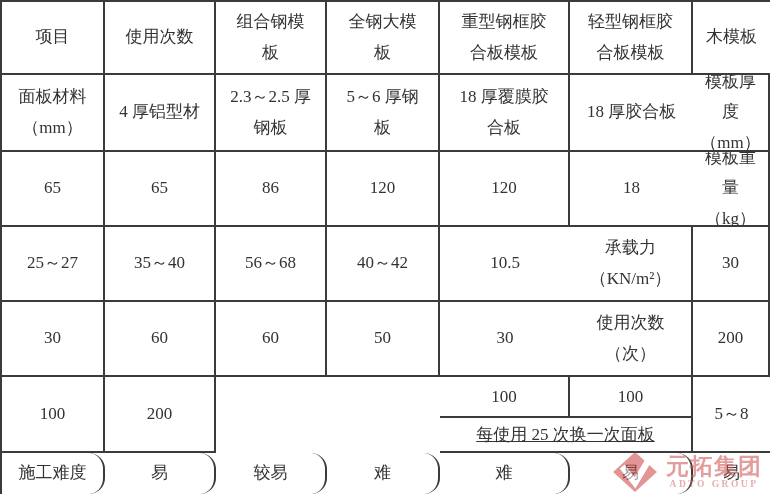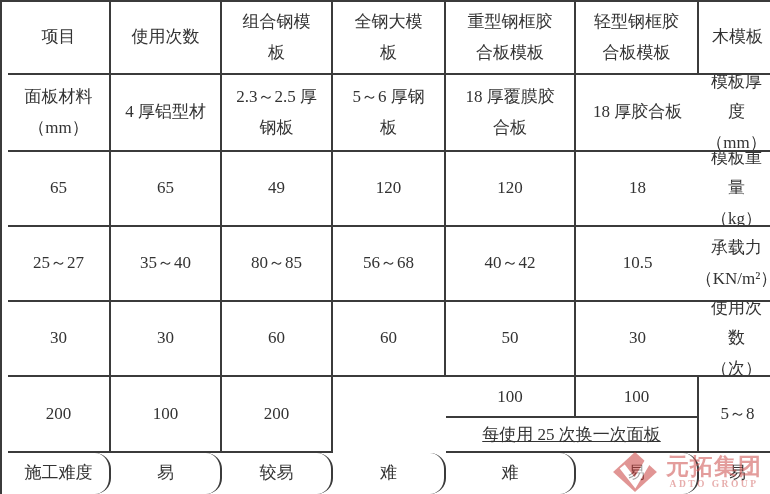--- a/index.html
+++ b/index.html
@@ -17,21 +17,20 @@
     background: #ffffff;
     overflow: hidden;
   }
   .tbl {
     width: 770px; height: 494px;
     border-top: 2px solid #3b3b3b;
     border-left: 2px solid #3b3b3b;
     display: grid;
     grid-template-columns: 103px 111px 111px 113px 130px 123px 77px;
     grid-template-rows: 73px 77px 75px 75px 75px 76px 41px;
-    padding-left: 6px;
   }
   .c {
     border-right: 2px solid #3b3b3b;
     border-bottom: 2px solid #3b3b3b;
     display: flex; flex-direction: column;
     align-items: center; justify-content: center;
     text-align: center;
     font-size: 17px;
     line-height: 1.8;
     padding: 0 12px;
@@ -123,32 +122,31 @@
     <div class="c val">5～6 厚钢板</div>
     <div class="c val">18 厚覆膜胶合板</div>
     <div class="c tight noR">18 厚胶合板</div>
 
     <div class="c lbl">
       <span>模板厚度</span>
       <span>（mm）</span>
     </div>
     <div class="c val">65</div>
     <div class="c val">65</div>
-    <div class="c val">49</div>
+    <div class="c val">86</div>
     <div class="c val">120</div>
     <div class="c val">120</div>
     <div class="c tight noR">18</div>
 
     <div class="c lbl">
       <span>模板重量</span>
       <span>（kg）</span>
     </div>
     <div class="c val">25～27</div>
     <div class="c val">35～40</div>
-    <div class="c val">80～85</div>
     <div class="c val">56～68</div>
     <div class="c val">40～42</div>
     <div class="c tight noR">10.5</div>
 
     <div class="c lbl">
       <span>承载力</span>
       <span>（KN/m²）</span>
     </div>
     <div class="c val">30</div>
     <div class="c val">30</div>

